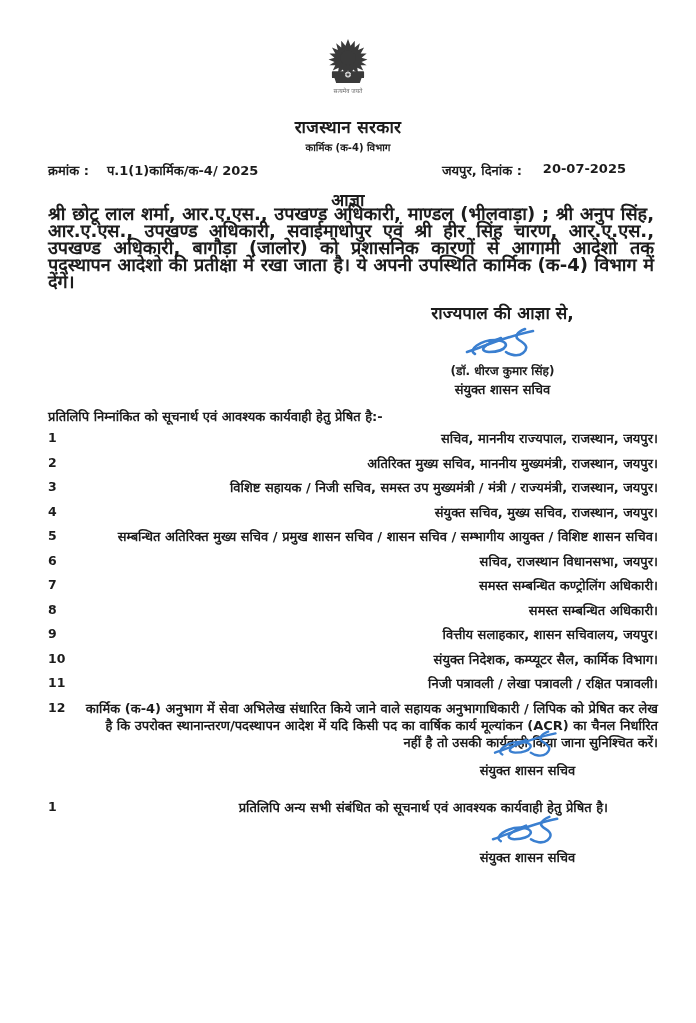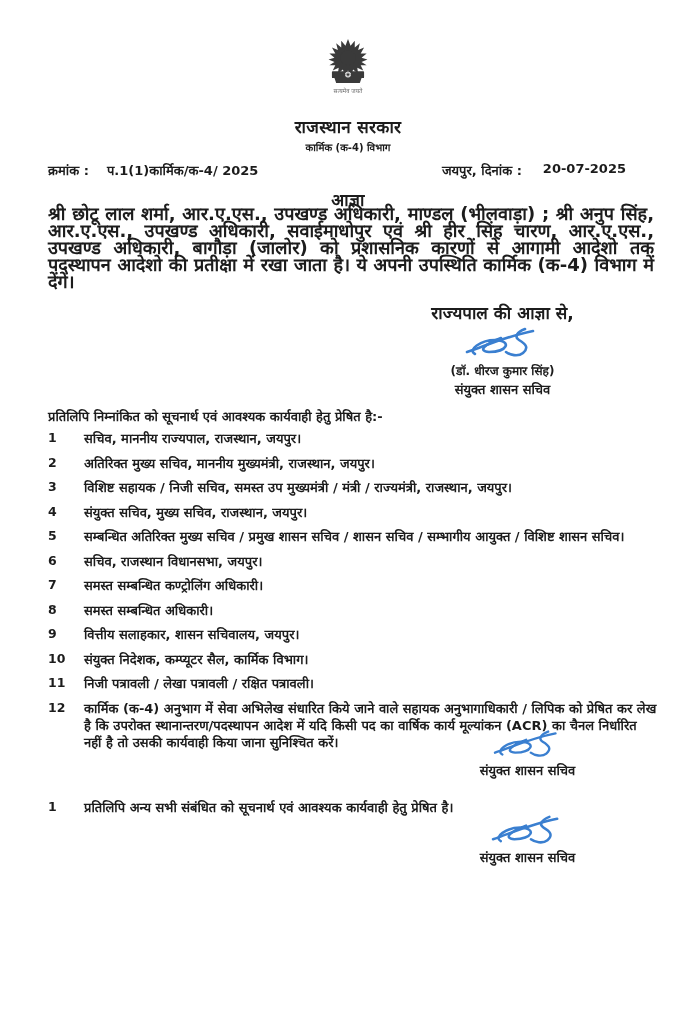--- a/index.html
+++ b/index.html
@@ -21,21 +21,21 @@
   .order-heading{left:0;right:0;top:188px;font-size:17px;font-weight:bold;text-align:center;letter-spacing:.5px;}
   .body-para{left:48px;width:606px;top:205px;font-size:18px;font-weight:bold;line-height:17px;text-align:justify;}
   .sign-block1{left:430px;width:145px;top:301px;text-align:center;}
   .by-order{font-size:17px;font-weight:bold;white-space:nowrap;}
   .sig-name{font-size:12px;font-weight:bold;margin-top:2px;white-space:nowrap;}
   .sig-desig{font-size:13px;font-weight:bold;margin-top:1px;white-space:nowrap;}
   .copy-intro{left:48px;top:407px;font-size:13px;font-weight:bold;}
   .copy-list{left:48px;top:430px;width:610px;}
   .list-row{display:flex;margin-bottom:7.5px;}
   .list-num{width:36px;flex:0 0 36px;font-size:12.5px;font-weight:bold;}
-  .list-text{flex:1;font-size:13px;font-weight:bold;line-height:17px;text-align:left;}
+  .list-text{flex:1;font-size:13px;font-weight:bold;line-height:17px;text-align:right;}
   .sign-block2{left:455px;width:145px;top:727px;text-align:center;}
   .sign-block3{left:455px;width:145px;top:812px;text-align:center;}
   .footer-note{left:48px;top:799px;display:flex;width:560px;}
   .sig-svg{display:block;margin:0 auto;}
   .emblem-wrap{left:0;right:0;top:34px;display:flex;justify-content:center;}
 </style>
 </head>
 <body>
 
 <div class="page">

